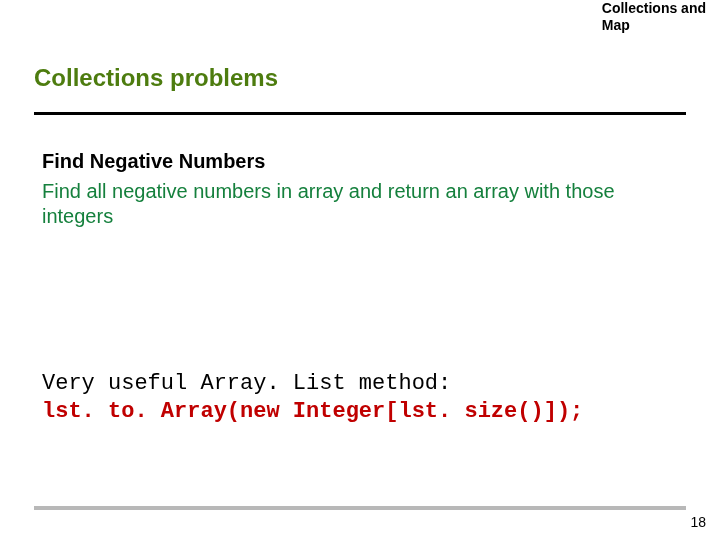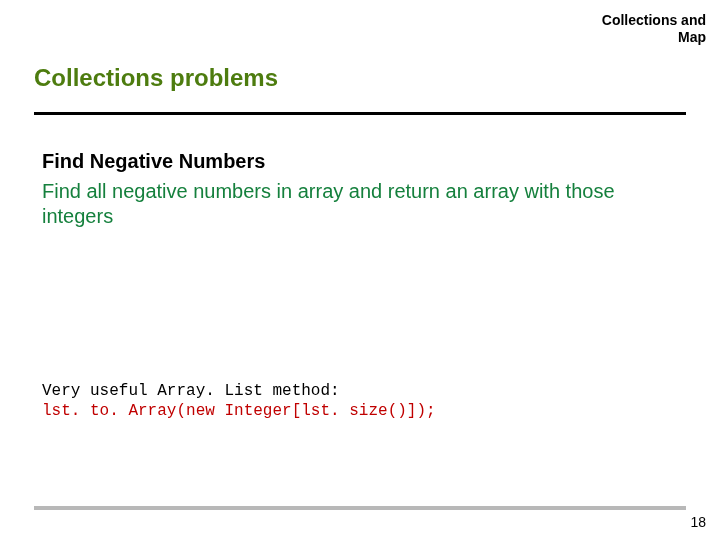--- a/index.html
+++ b/index.html
@@ -14,23 +14,23 @@
     position: relative;
   }
   .slide {
     width: 720px;
     height: 540px;
     position: relative;
     box-sizing: border-box;
   }
   .header-label {
     position: absolute;
-    top: 12px;
+    top: 0;
     right: 14px;
-    text-align: right;
+    text-align: left;
     font-size: 14px;
     font-weight: bold;
     line-height: 1.2;
     color: #000;
   }
   .title {
     position: absolute;
     top: 64px;
     left: 34px;
     font-size: 24px;
@@ -61,30 +61,29 @@
     font-size: 20px;
     line-height: 1.25;
     color: #15803d;
   }
   .code-block {
     position: absolute;
     top: 370px;
     left: 42px;
     right: 42px;
     font-family: "Courier New", Courier, monospace;
-    font-size: 16px;
+    font-size: 22px;
     line-height: 1.25;
-    margin-top: 11px;
   }
   .code-line1 {
     color: #000;
   }
   .code-line2 {
     color: #c00000;
-    font-weight: normal;
+    font-weight: bold;
   }
   .footer-rule {
     position: absolute;
     left: 34px;
     bottom: 30px;
     width: 652px;
     height: 0;
     border-top: 4px solid #b8b8b8;
   }
   .page-num {

